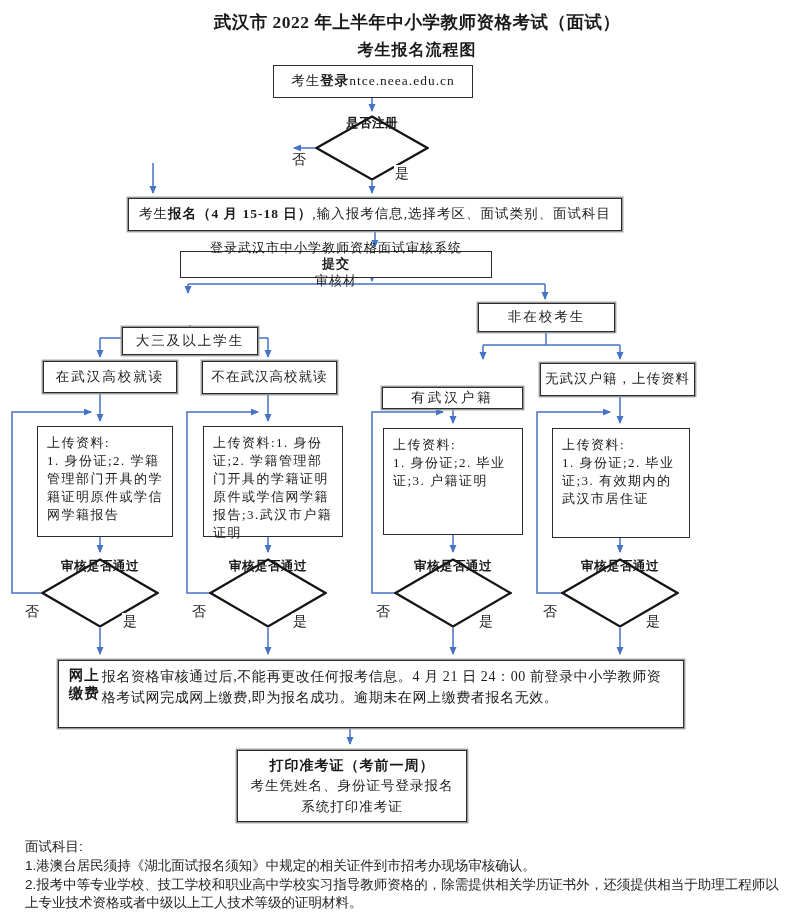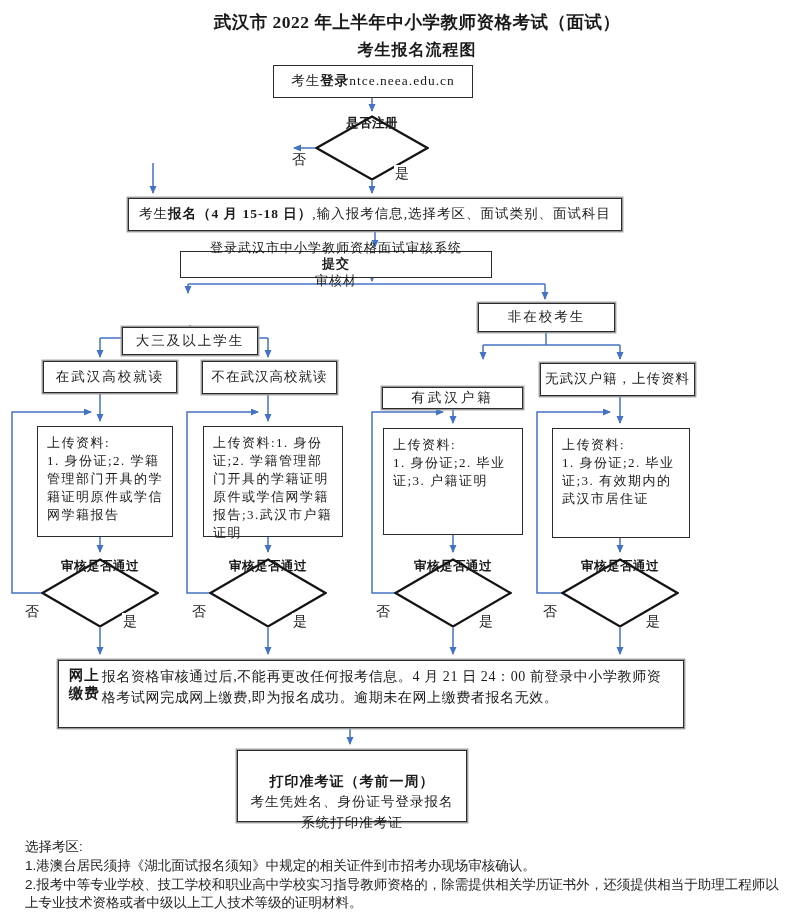--- a/index.html
+++ b/index.html
@@ -20,21 +20,21 @@
           padding:7px 9px;font-size:13px;line-height:18px;letter-spacing:1.5px;
           white-space:pre-line;border-width:1.8px;}
   .diamond{position:absolute;z-index:2;display:flex;align-items:flex-start;justify-content:center;}
   .diamond svg{position:absolute;left:0;top:0;}
   .dlabel{position:relative;z-index:3;font-weight:bold;font-size:12.5px;letter-spacing:0.5px;}
   .edge-label{position:absolute;z-index:3;font-size:14px;background:#fff;padding:0 1px;}
   .paybox{flex-direction:row;align-items:stretch;justify-content:flex-start;
           padding:5px 12px 4px 8px;text-align:left;}
   .paybox .pay-title{text-align:center;font-weight:bold;font-size:14.5px;letter-spacing:1px;}
   .paybox .pay-body{font-size:14px;line-height:21px;letter-spacing:0.6px;}
-  .printbox{flex-direction:column;justify-content:flex-start;padding:22px 8px;}
+  .printbox{flex-direction:column;justify-content:flex-start;padding:6px 8px;}
   .printbox .print-title{font-weight:bold;font-size:14px;letter-spacing:1px;}
   .printbox .print-body{font-size:13.5px;line-height:21px;letter-spacing:1px;}
   .notes{position:absolute;left:25px;top:838px;width:758px;z-index:2;
          font-family:"Liberation Sans", sans-serif;font-size:13.5px;line-height:18px;color:#222;}
   .notes div{margin:0 0 1px 0;}
 </style>
 </head>
 <body>
 
 <div class="canvas">
@@ -181,18 +181,18 @@
     <div class="pay-title">网上缴费</div>
     <div class="pay-body">报名资格审核通过后,不能再更改任何报考信息。4 月 21 日 24：00 前登录中小学教师资格考试网完成网上缴费,即为报名成功。逾期未在网上缴费者报名无效。</div>
   </div>
 
   <div class="node printbox shadowed" style="left:237px;top:750px;width:230px;height:72px;">
     <div class="print-title">打印准考证（考前一周）</div>
     <div class="print-body">考生凭姓名、身份证号登录报名系统打印准考证</div>
   </div>
 
   <div class="notes">
-    <div>选择考区:</div>
+    <div>面试科目:</div>
     <div>1.港澳台居民须持《湖北面试报名须知》中规定的相关证件到市招考办现场审核确认。</div>
     <div>2.报考中等专业学校、技工学校和职业高中学校实习指导教师资格的，除需提供相关学历证书外，还须提供相当于助理工程师以上专业技术资格或者中级以上工人技术等级的证明材料。</div>
   </div>
 
 </div>
 
 </body></html>

